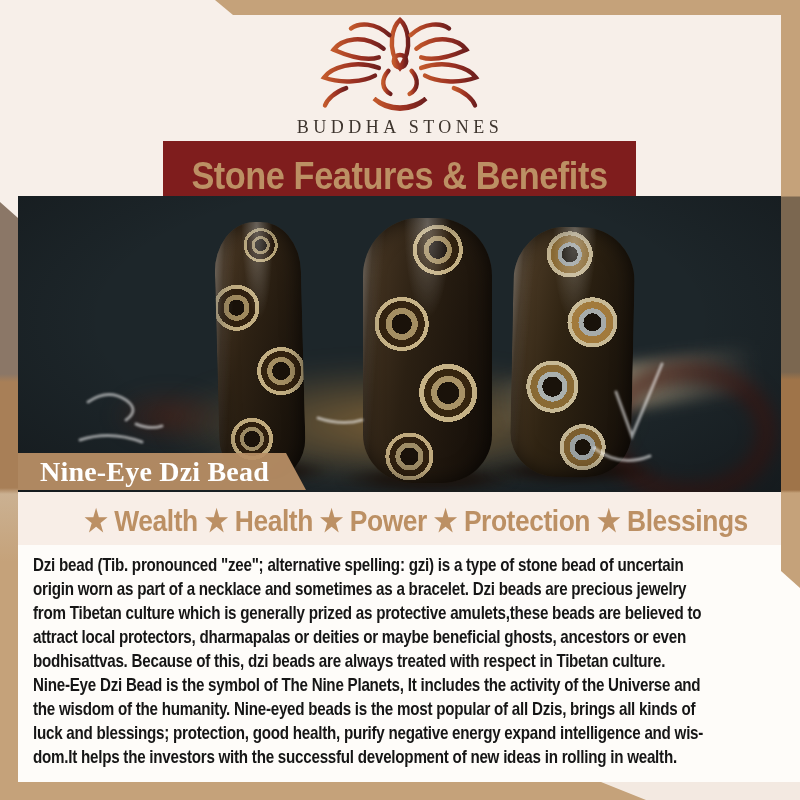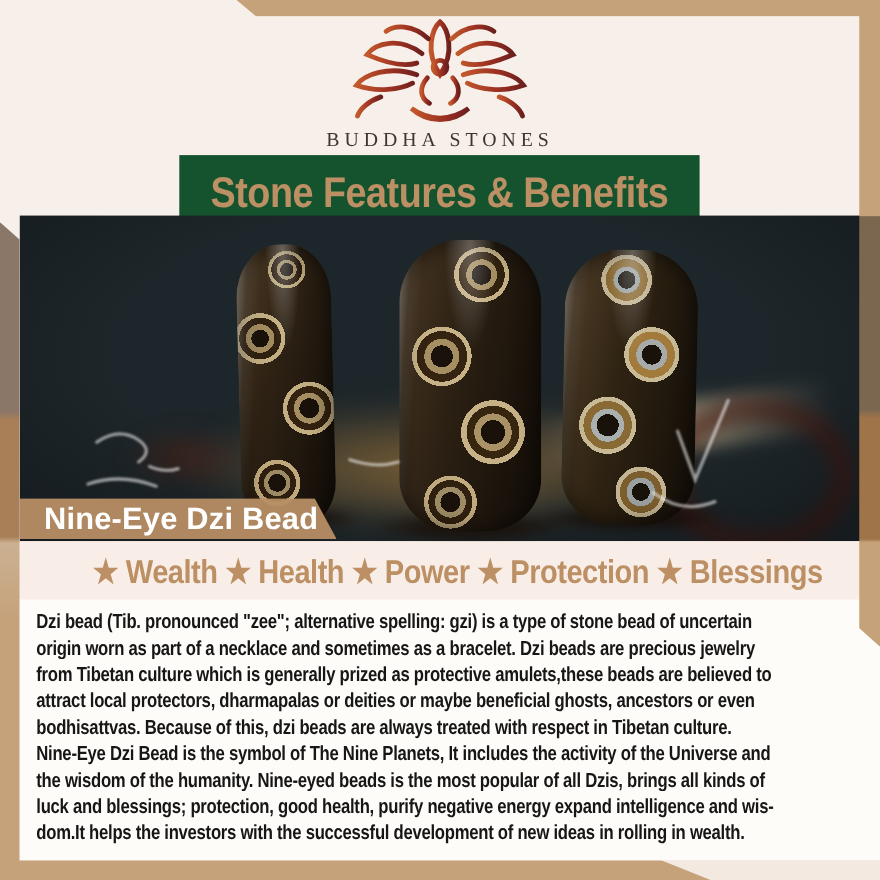--- a/index.html
+++ b/index.html
@@ -7,21 +7,21 @@
         font-family:"Liberation Sans",sans-serif;}
 
   
   .logo-wrap{position:absolute;top:16px;left:0;width:100%;text-align:center;}
   .brand-name{position:absolute;top:117px;left:0;width:100%;text-align:center;
 rendering:optimizeLegibility;
         font-family:"Liberation Serif",serif;font-size:18px;letter-spacing:4.5px;
         color:#3e352e;}
 
   
-  .banner{position:absolute;left:163px;top:141px;width:473px;height:69px;background:#14532d;
+  .banner{position:absolute;left:163px;top:141px;width:473px;height:69px;background:#7f1d1d;
         display:flex;align-items:center;justify-content:center;text-align:center;}
   .banner-text{font-size:39px;font-weight:700;color:#bc9064;white-space:nowrap;
         transform:scaleX(.88);letter-spacing:-0.5px;}
 
   
   .photo{position:absolute;left:18px;top:196px;width:764px;height:296px;overflow:hidden;
         background:#1d262a;}
   .photo-bg{position:absolute;left:0;top:0;right:0;bottom:0;
         background:linear-gradient(180deg,#141c20 0%,#1d262b 28%,#2731358 40%,#2a3438 52%,
           #46423a 58%,#7a4a1c 64%,#a85d1e 72%,#b06020 80%,#834614 92%,#5e3110 100%);}
@@ -71,21 +71,21 @@
         radial-gradient(circle at 34% 64%,#19120a 0 10px,#aab0ae 10px 15px,#8a6a34 15px 22px,#c8ba96 22px 26px,rgba(0,0,0,0) 26px),
         radial-gradient(circle at 60% 88%,#19120a 0 8px,#9aa0a0 8px 13px,#7c5e2e 13px 19px,#c2b492 19px 23px,rgba(0,0,0,0) 23px),
         linear-gradient(100deg,#55422c 0%,#302413 40%,#1f170d 75%,#130d08 100%);}
 
   .chalk{position:absolute;left:0;top:0;z-index:4;filter:blur(1.2px);opacity:.55;}
 
   
   .label-band{position:absolute;left:18px;top:453px;width:288px;height:37px;z-index:6;
         background:rgba(183,142,101,.95);
         clip-path:polygon(0 0,268px 0,288px 100%,0 100%);
-        display:flex;align-items:center;}
+        display:flex;align-items:center;font-family:Liberation Serif, serif;}
   .label-text{padding-left:22px;font-size:28px;font-weight:700;color:#ffffff;letter-spacing:.2px;
         white-space:nowrap;}
 
   
   .mid-band{position:absolute;left:0;top:492px;width:800px;height:53px;background:#f8eee7;}
   .benefits{position:absolute;left:16px;top:499px;width:800px;height:44px;line-height:44px;
         text-align:center;z-index:2;}
   .benefits-text{display:inline-block;font-size:30px;font-weight:700;color:#bc9064;
         white-space:nowrap;transform:scaleX(.88);letter-spacing:-0.5px;}
 

